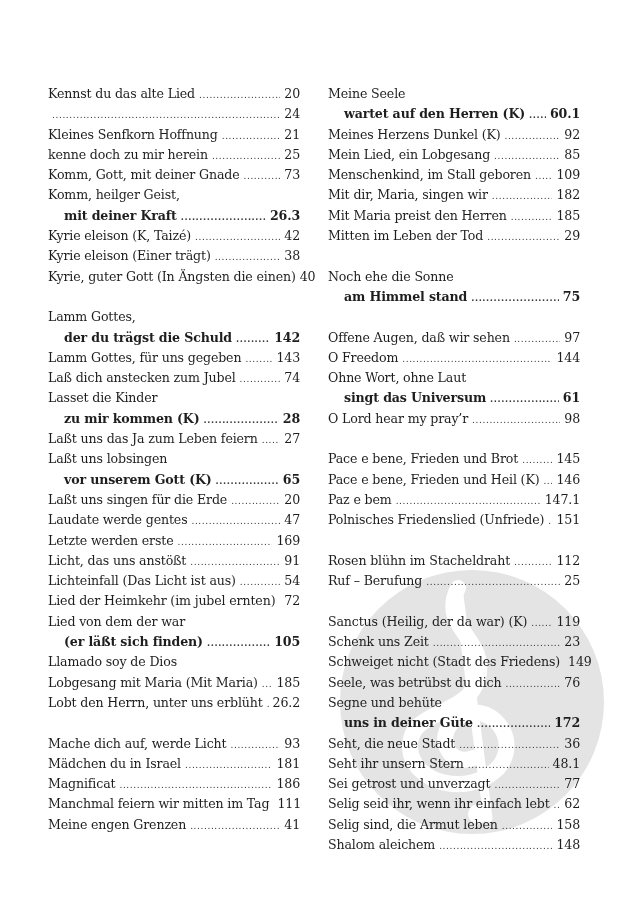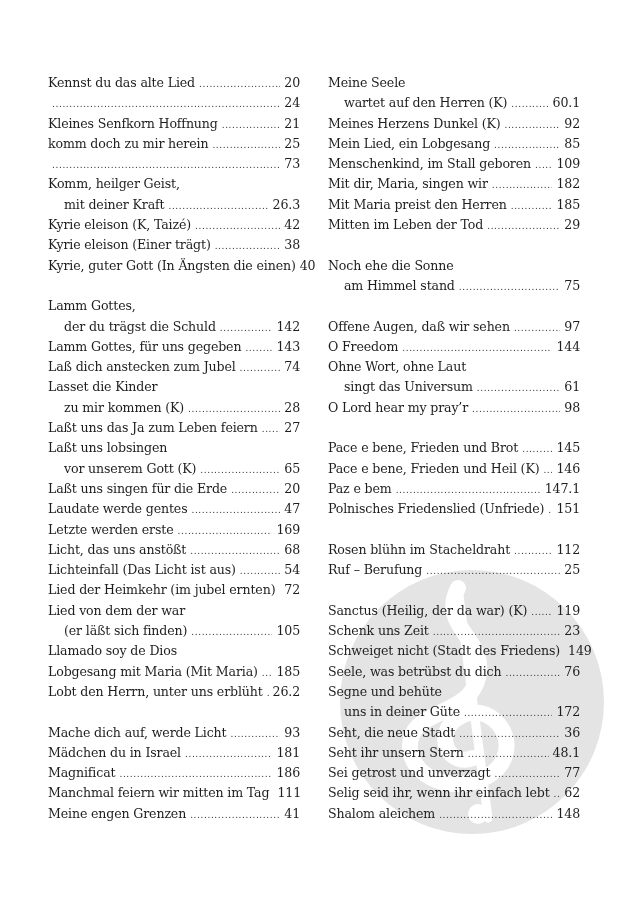--- a/index.html
+++ b/index.html
@@ -6,31 +6,31 @@
   body {
     width: 640px; height: 916px; position: relative; overflow: hidden;
     font-family: "DejaVu Serif", "Liberation Serif", serif;
     color: #1e1e1e;
   }
   .watermark {
     position: absolute; left: 338px; top: 568px; width: 268px; height: 268px;
     z-index: 0;
   }
   .column {
-    position: absolute; top: 73px; width: 252px; z-index: 1;
+    position: absolute; top: 84px; width: 252px; z-index: 1;
   }
   .col-left { left: 48px; }
   .col-right { left: 328px; }
   .entry { margin: 0; padding: 0; }
   .line {
     height: 20.3px; line-height: 20.3px;
     font-size: 12.6px; letter-spacing: -0.15px;
     display: flex; align-items: baseline; white-space: nowrap;
   }
-  .line.indent { padding-left: 16px; }
+  .line.indent { padding-left: 16px; font-weight: bold; }
   .title { flex: 0 0 auto; }
   .leader {
     flex: 1 1 auto; overflow: hidden; margin: 0 4px 0 4px;
     font-size: 9px; letter-spacing: 0.6px; color: #333;
   }
   .leader::before {
     content: "........................................................................................................................................";
   }
   .page { flex: 0 0 auto; text-align: right; }
   .gap { height: 20.3px; }
@@ -63,27 +63,28 @@
     </div>
     <div class="entry">
       <div class="line">
         <span class="title">Kleines Senfkorn Hoffnung</span>
         <span class="leader"></span>
         <span class="page">21</span>
       </div>
     </div>
     <div class="entry">
       <div class="line">
-        <span class="title">komm doch zu mir herein</span>
+        <span class="title">kenne doch zu mir herein</span>
         <span class="leader"></span>
         <span class="page">25</span>
       </div>
     </div>
     <div class="entry">
       <div class="line">
+        <span class="title">Komm, Gott, mit deiner Gnade</span>
         <span class="leader"></span>
         <span class="page">73</span>
       </div>
     </div>
     <div class="entry">
       <div class="line">
         <span class="title">Komm, heilger Geist,</span>
       </div>
       <div class="line indent">
         <span class="title">mit deiner Kraft</span>
@@ -182,21 +183,21 @@
       <div class="line">
         <span class="title">Letzte werden erste</span>
         <span class="leader"></span>
         <span class="page">169</span>
       </div>
     </div>
     <div class="entry">
       <div class="line">
         <span class="title">Licht, das uns anstößt</span>
         <span class="leader"></span>
-        <span class="page">68</span>
+        <span class="page">91</span>
       </div>
     </div>
     <div class="entry">
       <div class="line">
         <span class="title">Lichteinfall (Das Licht ist aus)</span>
         <span class="leader"></span>
         <span class="page">54</span>
       </div>
     </div>
     <div class="entry">
@@ -470,20 +471,27 @@
         <span class="title">Sei getrost und unverzagt</span>
         <span class="leader"></span>
         <span class="page">77</span>
       </div>
     </div>
     <div class="entry">
       <div class="line">
         <span class="title">Selig seid ihr, wenn ihr einfach lebt</span>
         <span class="leader"></span>
         <span class="page">62</span>
+      </div>
+    </div>
+    <div class="entry">
+      <div class="line">
+        <span class="title">Selig sind, die Armut leben</span>
+        <span class="leader"></span>
+        <span class="page">158</span>
       </div>
     </div>
     <div class="entry">
       <div class="line">
         <span class="title">Shalom aleichem</span>
         <span class="leader"></span>
         <span class="page">148</span>
       </div>
     </div>
   </div>

